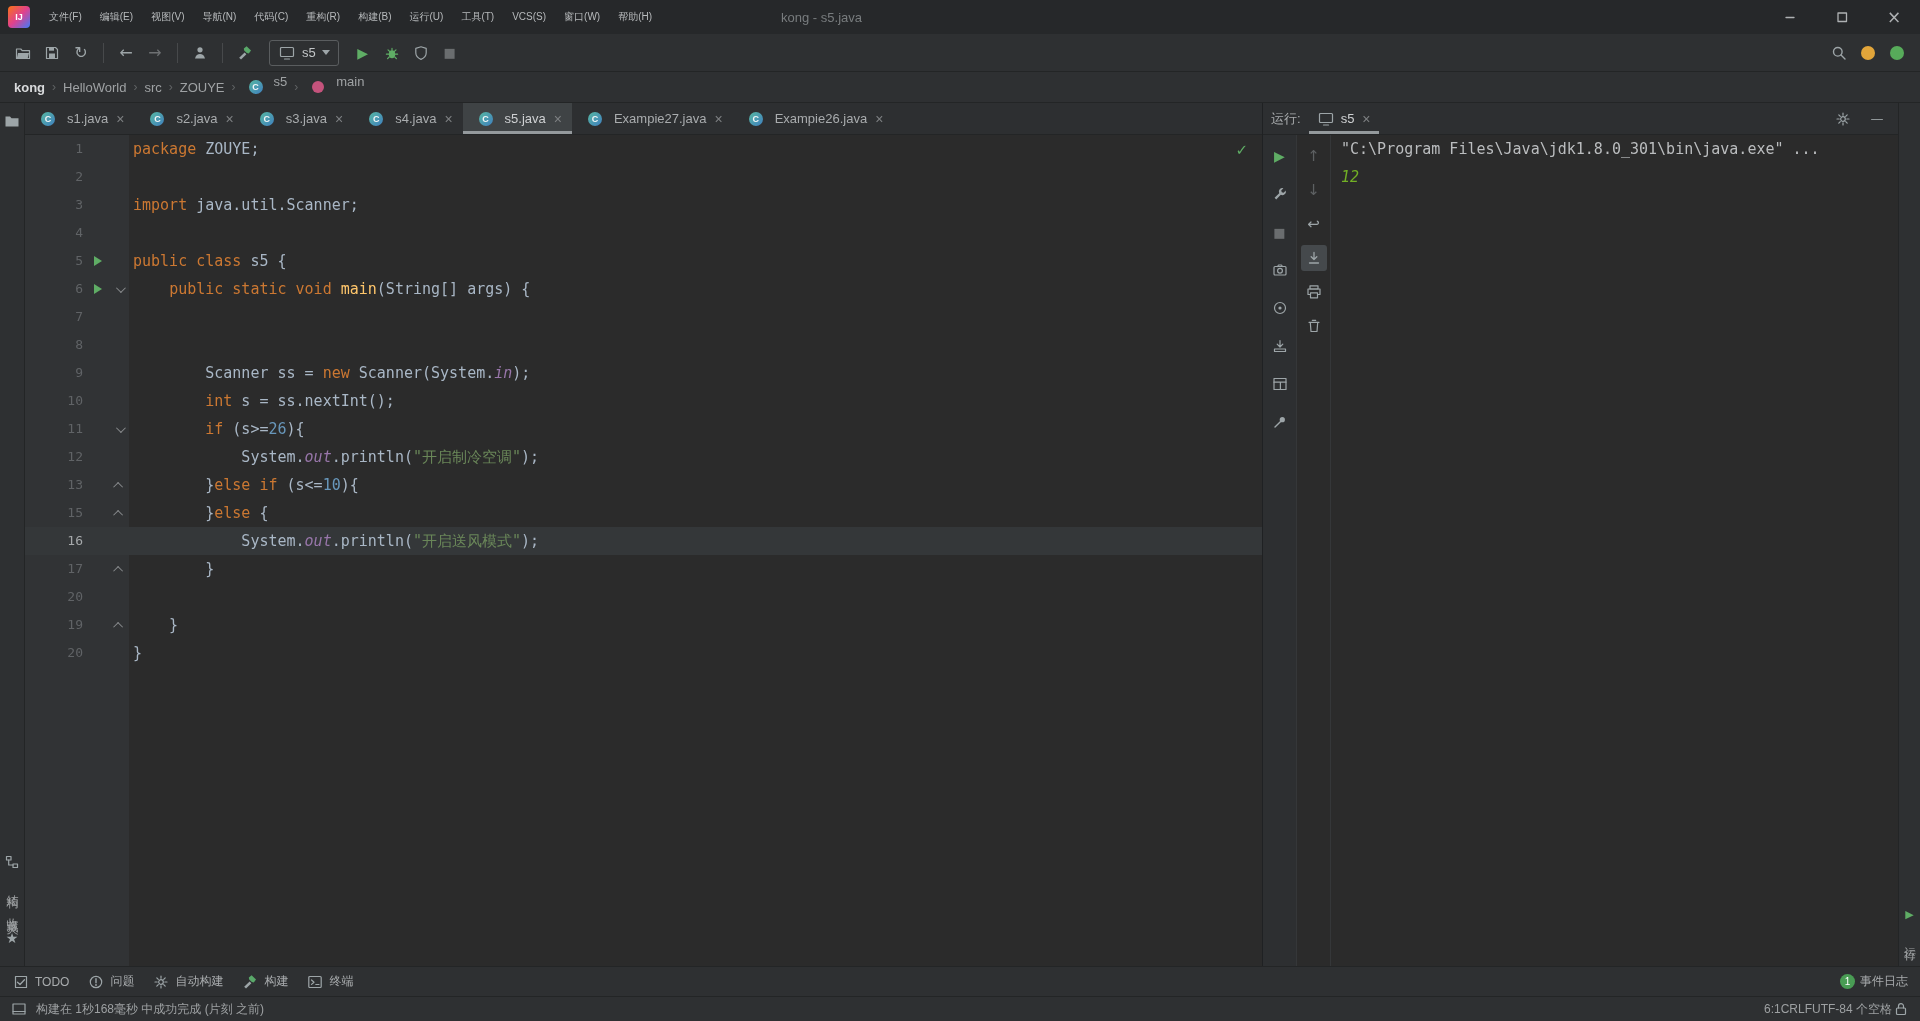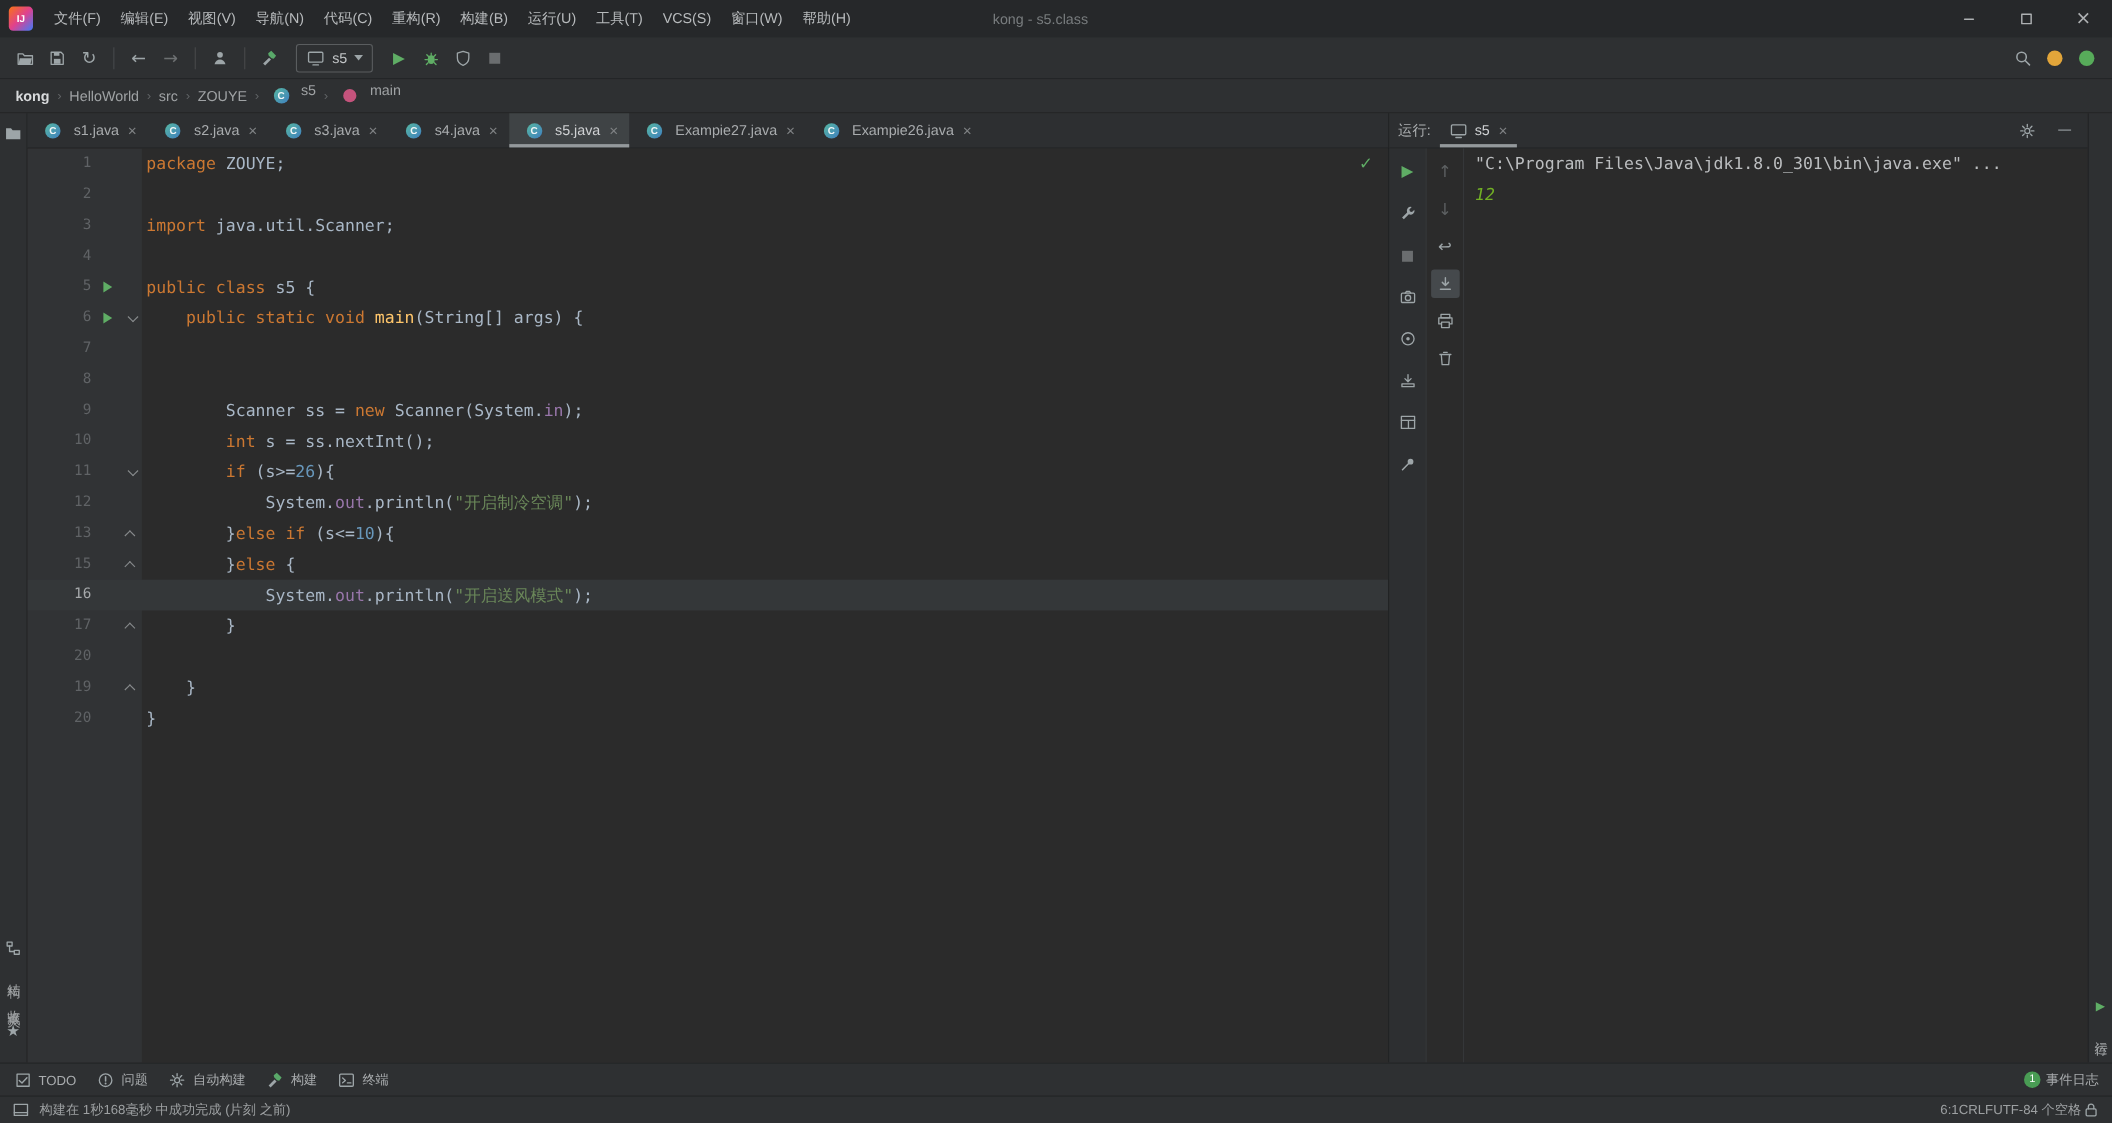--- a/index.html
+++ b/index.html
@@ -3,21 +3,21 @@
 <meta charset="utf-8">
 <style>
 *{margin:0;padding:0;box-sizing:border-box;}
 html,body{width:1920px;height:1021px;overflow:hidden;background:#2b2b2b;
   font-family:"Liberation Sans","DejaVu Sans",sans-serif;color:#bbb;}
 .app{display:flex;flex-direction:column;width:1920px;height:1021px;}
 
 .titlebar{height:34px;background:#26282a;display:flex;align-items:center;padding-left:8px;flex:0 0 auto;}
 .logo{width:22px;height:22px;border-radius:4px;background:linear-gradient(135deg,#f97316,#e0418e 50%,#3e7bfa);
   color:#fff;font-size:9px;font-weight:bold;display:flex;align-items:center;justify-content:center;margin-right:10px;}
-.menu-item{padding:0 9px;font-size:13px;color:#b7babc;line-height:34px;display:inline-block;}
+.menu-item{padding:0 9px;font-size:10px;color:#b7babc;line-height:34px;display:inline-block;}
 .wtitle{color:#787c7e;font-size:13px;margin-left:120px;flex:1;white-space:nowrap;overflow:hidden;}
 .winbtns{display:flex;height:100%;}
 .winbtn{width:52px;display:flex;align-items:center;justify-content:center;color:#aeb1b3;}
 
 .toolbar{height:38px;background:#2e3032;display:flex;align-items:center;padding:0 10px;gap:3px;border-bottom:1px solid #232526;flex:0 0 auto;}
 .ic{width:26px;height:26px;display:inline-flex;align-items:center;justify-content:center;flex:0 0 auto;}
 .ic svg{display:block;}
 .g{font-family:"DejaVu Sans",sans-serif;font-size:15px;color:#9da5a8;line-height:1;}
 .tsep{width:1px;height:20px;background:#47494b;margin:0 6px;display:inline-block;}
 .runcombo{display:inline-flex;align-items:center;gap:6px;border:1px solid #5a5d5f;border-radius:3px;height:26px;padding:0 8px;margin:0 8px;}
@@ -63,21 +63,21 @@
 .foldm{width:20px;display:flex;align-items:center;justify-content:center;}
 .tri{width:0;height:0;border-left:8px solid var(--c-run-green,#5fad65);border-top:5px solid transparent;border-bottom:5px solid transparent;}
 .chev{width:7px;height:7px;border-right:1.5px solid #878a8c;border-bottom:1.5px solid #878a8c;display:inline-block;}
 .chev.open{transform:rotate(45deg) translateY(-2px);}
 .chev.close{transform:rotate(-135deg) translateY(-2px);}
 .code{white-space:pre;padding-left:4px;}
 .t-kw{color:var(--c-keyword,#cc7832);}
 .t-pl{color:var(--c-plain,#a9b7c6);}
 .t-str{color:var(--c-string,#6a8759);}
 .t-num{color:var(--c-number,#6897bb);}
-.t-fld{color:var(--c-field,#9876aa);margin-top:10px;}
+.t-fld{color:var(--c-field,#9876aa);font-style:italic;margin-top:10px;}
 .t-fn{color:var(--c-function,#ffc66b);}
 .t-txt{color:var(--c-console-text,#bbbdbf);}
 .t-input{color:var(--c-console-input,#72b025);font-style:italic;}
 
 .runpanel{flex:1;display:flex;flex-direction:column;min-width:0;background:#2b2b2b;}
 .run-header{height:32px;background:#2d2f31;border-bottom:1px solid #232526;display:flex;align-items:center;padding:0 8px;gap:8px;font-size:13px;flex:0 0 auto;}
 .run-label{color:#a9acae;}
 .run-tab{display:flex;align-items:center;gap:6px;height:100%;padding:0 8px;position:relative;color:#cfd1d3;}
 .run-tab::after{content:"";position:absolute;left:0;right:0;bottom:0;height:3px;background:var(--c-accent-underline,#94999c);}
 .run-tab .ic{width:18px;height:18px;}
@@ -96,21 +96,21 @@
 .statusbar .ic{width:18px;height:18px;}
 .sb-right{margin-left:auto;display:flex;align-items:center;}
 </style>
 </head>
 <body>
 
 <div class="app">
   <div class="titlebar">
     <span class="logo">IJ</span>
     <nav class="menus" id="menus"><span class="menu-item">文件(F)</span><span class="menu-item">编辑(E)</span><span class="menu-item">视图(V)</span><span class="menu-item">导航(N)</span><span class="menu-item">代码(C)</span><span class="menu-item">重构(R)</span><span class="menu-item">构建(B)</span><span class="menu-item">运行(U)</span><span class="menu-item">工具(T)</span><span class="menu-item">VCS(S)</span><span class="menu-item">窗口(W)</span><span class="menu-item">帮助(H)</span></nav>
-    <span class="wtitle">kong - s5.class</span>
+    <span class="wtitle">kong - s5.java</span>
     <div class="winbtns" id="winbtns">
         <span class="winbtn">
           <svg viewBox="0 0 16 16" width="16" height="16" fill="none" stroke-width="1.2" stroke-linecap="round" stroke-linejoin="round">
             <path d="M4 8.5h8" stroke="#aeb1b3" stroke-width="1.3"></path>
           </svg>
         </span>
         <span class="winbtn">
           <svg viewBox="0 0 16 16" width="16" height="16" fill="none" stroke-width="1.2" stroke-linecap="round" stroke-linejoin="round">
             <rect x="4" y="4" width="8.5" height="8.5" stroke="#aeb1b3" stroke-width="1.3"></rect>
           </svg>

